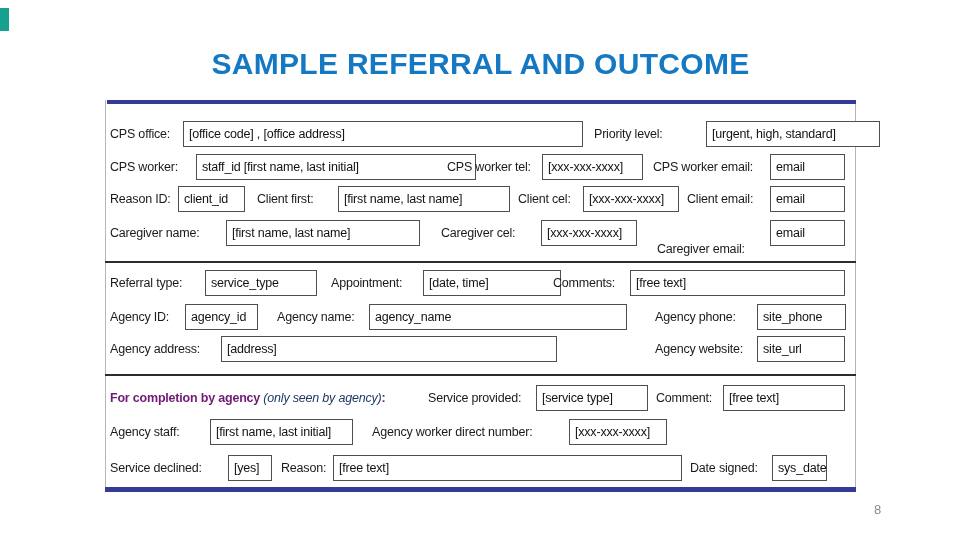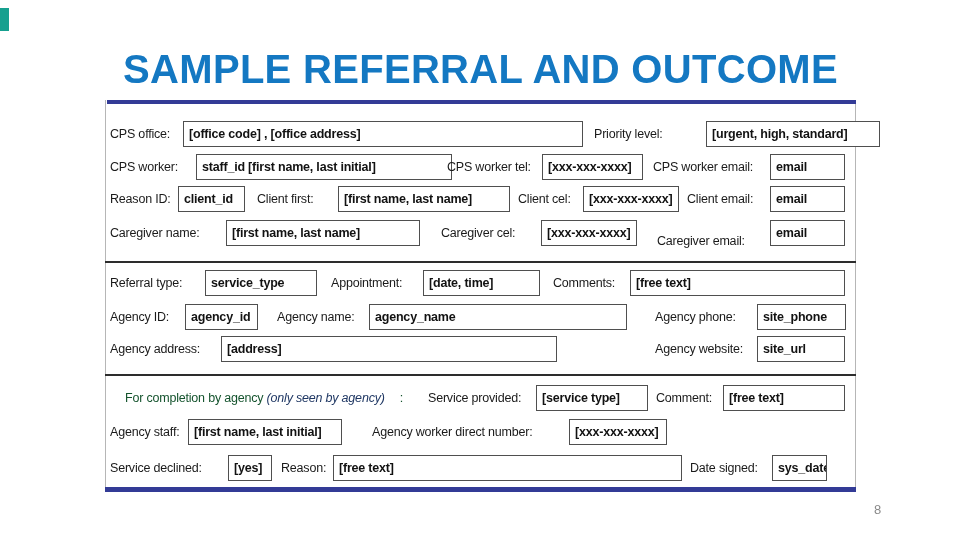--- a/index.html
+++ b/index.html
@@ -4,45 +4,45 @@
 <style>
   html,body{margin:0;padding:0;}
   body{
     width:960px;height:540px;position:relative;overflow:hidden;
     background:#ffffff;
     font-family:"Liberation Sans", sans-serif;
   }
   .teal-mark{position:absolute;left:0;top:8px;width:9px;height:23px;background:#16A08F;}
   .slide-title{
     position:absolute;left:105px;top:47px;width:751px;
-    text-align:center;font-size:40px;font-weight:700;letter-spacing:.3px;
+    text-align:center;font-size:30px;font-weight:700;letter-spacing:.3px;
     color:#1478C2;white-space:nowrap;margin:0;
   }
   .form-frame{
     position:absolute;left:105px;top:100px;width:751px;height:392px;
     border-left:1px solid #b6b6b6;border-right:1px solid #b6b6b6;
     box-sizing:border-box;background:#fff;
   }
   .rule-navy{position:absolute;background:#333B96;}
   .rule-top{left:107px;top:100px;width:749px;height:4px;}
   .rule-bottom{left:105px;top:487px;width:751px;height:5px;}
   .divider{position:absolute;left:105px;width:751px;height:2px;background:#2d2d2d;}
   .div1{top:261px;} .div2{top:374px;}
   .lbl{
     position:absolute;font-size:12.5px;letter-spacing:-.2px;color:#1a1a1a;
     line-height:26px;white-space:nowrap;
   }
   .box{
     position:absolute;height:26px;box-sizing:border-box;
     border:1px solid #4f4f4f;background:#fff;
-    font-size:12.5px;font-weight:700;letter-spacing:-.2px;color:#121212;
+    font-size:12.5px;font-weight:400;letter-spacing:-.2px;color:#121212;
     line-height:24px;padding:0 5px;white-space:nowrap;overflow:hidden;
   }
   .sec-hdr{position:absolute;font-size:12.5px;line-height:26px;white-space:nowrap;letter-spacing:-.2px;}
-  .sec-hdr .b{font-weight:400;color:#14532d;margin-left:15px;}
+  .sec-hdr .b{font-weight:700;color:#701a75;}
   .sec-hdr .i{font-style:italic;font-weight:400;color:#203864;}
   .page-num{position:absolute;left:874px;top:502px;font-size:13px;color:#8a8a8a;}
 </style>
 </head>
 <body>
 
 <div class="teal-mark"></div>
 
 <h1 class="slide-title">SAMPLE REFERRAL AND OUTCOME</h1>
 
@@ -51,46 +51,46 @@
 <div class="rule-navy rule-bottom"></div>
 <div class="divider div1"></div>
 <div class="divider div2"></div>
 
 <span class="lbl" style="left:110px;top:121px">CPS office:</span>
 <span class="box" style="left:183px;top:121px;width:400px">[office code] , [office address]</span>
 <span class="lbl" style="left:594px;top:121px">Priority level:</span>
 <span class="box" style="left:706px;top:121px;width:174px">[urgent, high, standard]</span>
 
 <span class="lbl" style="left:110px;top:154px">CPS worker:</span>
-<span class="box" style="left:196px;top:154px;width:256px">staff_id [first name, last initial]</span>
+<span class="box" style="left:196px;top:154px;width:280px">staff_id [first name, last initial]</span>
 <span class="lbl" style="left:447px;top:154px">CPS worker tel:</span>
 <span class="box" style="left:542px;top:154px;width:101px">[xxx-xxx-xxxx]</span>
 <span class="lbl" style="left:653px;top:154px">CPS worker email:</span>
 <span class="box" style="left:770px;top:154px;width:75px">email</span>
 
 <span class="lbl" style="left:110px;top:186px">Reason ID:</span>
 <span class="box" style="left:178px;top:186px;width:67px">client_id</span>
 <span class="lbl" style="left:257px;top:186px">Client first:</span>
 <span class="box" style="left:338px;top:186px;width:172px">[first name, last name]</span>
 <span class="lbl" style="left:518px;top:186px">Client cel:</span>
 <span class="box" style="left:583px;top:186px;width:96px">[xxx-xxx-xxxx]</span>
 <span class="lbl" style="left:687px;top:186px">Client email:</span>
 <span class="box" style="left:770px;top:186px;width:75px">email</span>
 
 <span class="lbl" style="left:110px;top:220px">Caregiver name:</span>
 <span class="box" style="left:226px;top:220px;width:194px">[first name, last name]</span>
 <span class="lbl" style="left:441px;top:220px">Caregiver cel:</span>
 <span class="box" style="left:541px;top:220px;width:96px">[xxx-xxx-xxxx]</span>
-<span class="lbl" style="left:657px;top:228px">Caregiver email:</span>
+<span class="lbl" style="left:657px;top:236px">Caregiver email:</span>
 <span class="box" style="left:770px;top:220px;width:75px">email</span>
 
 <span class="lbl" style="left:110px;top:270px">Referral type:</span>
 <span class="box" style="left:205px;top:270px;width:112px">service_type</span>
 <span class="lbl" style="left:331px;top:270px">Appointment:</span>
-<span class="box" style="left:423px;top:270px;width:117px">[date, time]</span>
+<span class="box" style="left:423px;top:270px;width:138px">[date, time]</span>
 <span class="lbl" style="left:553px;top:270px">Comments:</span>
 <span class="box" style="left:630px;top:270px;width:215px">[free text]</span>
 
 <span class="lbl" style="left:110px;top:304px">Agency ID:</span>
 <span class="box" style="left:185px;top:304px;width:73px">agency_id</span>
 <span class="lbl" style="left:277px;top:304px">Agency name:</span>
 <span class="box" style="left:369px;top:304px;width:258px">agency_name</span>
 <span class="lbl" style="left:655px;top:304px">Agency phone:</span>
 <span class="box" style="left:757px;top:304px;width:89px">site_phone</span>
 
@@ -99,21 +99,21 @@
 <span class="lbl" style="left:655px;top:336px">Agency website:</span>
 <span class="box" style="left:757px;top:336px;width:88px">site_url</span>
 
 <span class="sec-hdr" style="left:110px;top:385px"><span class="b">For completion by agency</span><span class="i"> (only seen by agency)</span><span class="b">:</span></span>
 <span class="lbl" style="left:428px;top:385px">Service provided:</span>
 <span class="box" style="left:536px;top:385px;width:112px">[service type]</span>
 <span class="lbl" style="left:656px;top:385px">Comment:</span>
 <span class="box" style="left:723px;top:385px;width:122px">[free text]</span>
 
 <span class="lbl" style="left:110px;top:419px">Agency staff:</span>
-<span class="box" style="left:188px;top:419px;width:154px">[first name, last initial]</span>
+<span class="box" style="left:210px;top:419px;width:143px">[first name, last initial]</span>
 <span class="lbl" style="left:372px;top:419px">Agency worker direct number:</span>
 <span class="box" style="left:569px;top:419px;width:98px">[xxx-xxx-xxxx]</span>
 
 <span class="lbl" style="left:110px;top:455px">Service declined:</span>
 <span class="box" style="left:228px;top:455px;width:44px">[yes]</span>
 <span class="lbl" style="left:281px;top:455px">Reason:</span>
 <span class="box" style="left:333px;top:455px;width:349px">[free text]</span>
 <span class="lbl" style="left:690px;top:455px">Date signed:</span>
 <span class="box" style="left:772px;top:455px;width:55px">sys_date</span>
 

